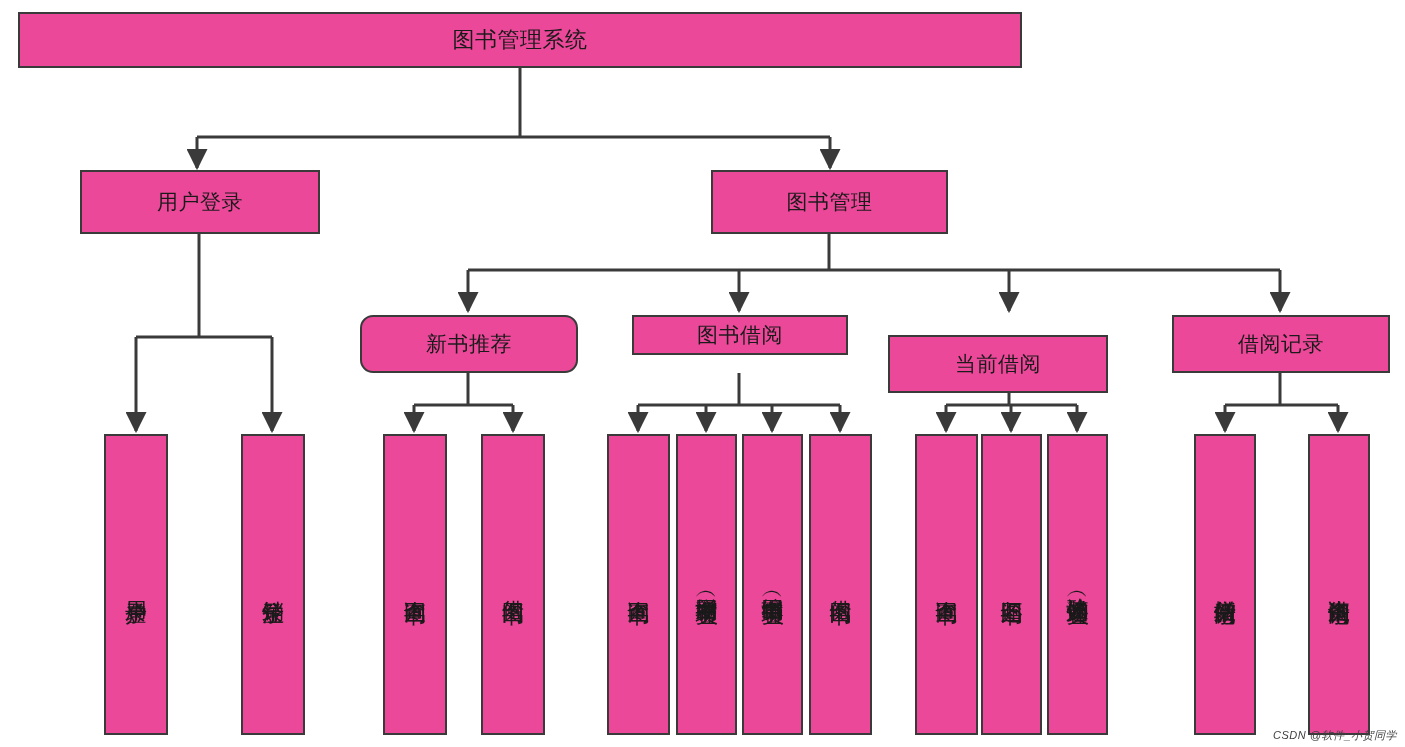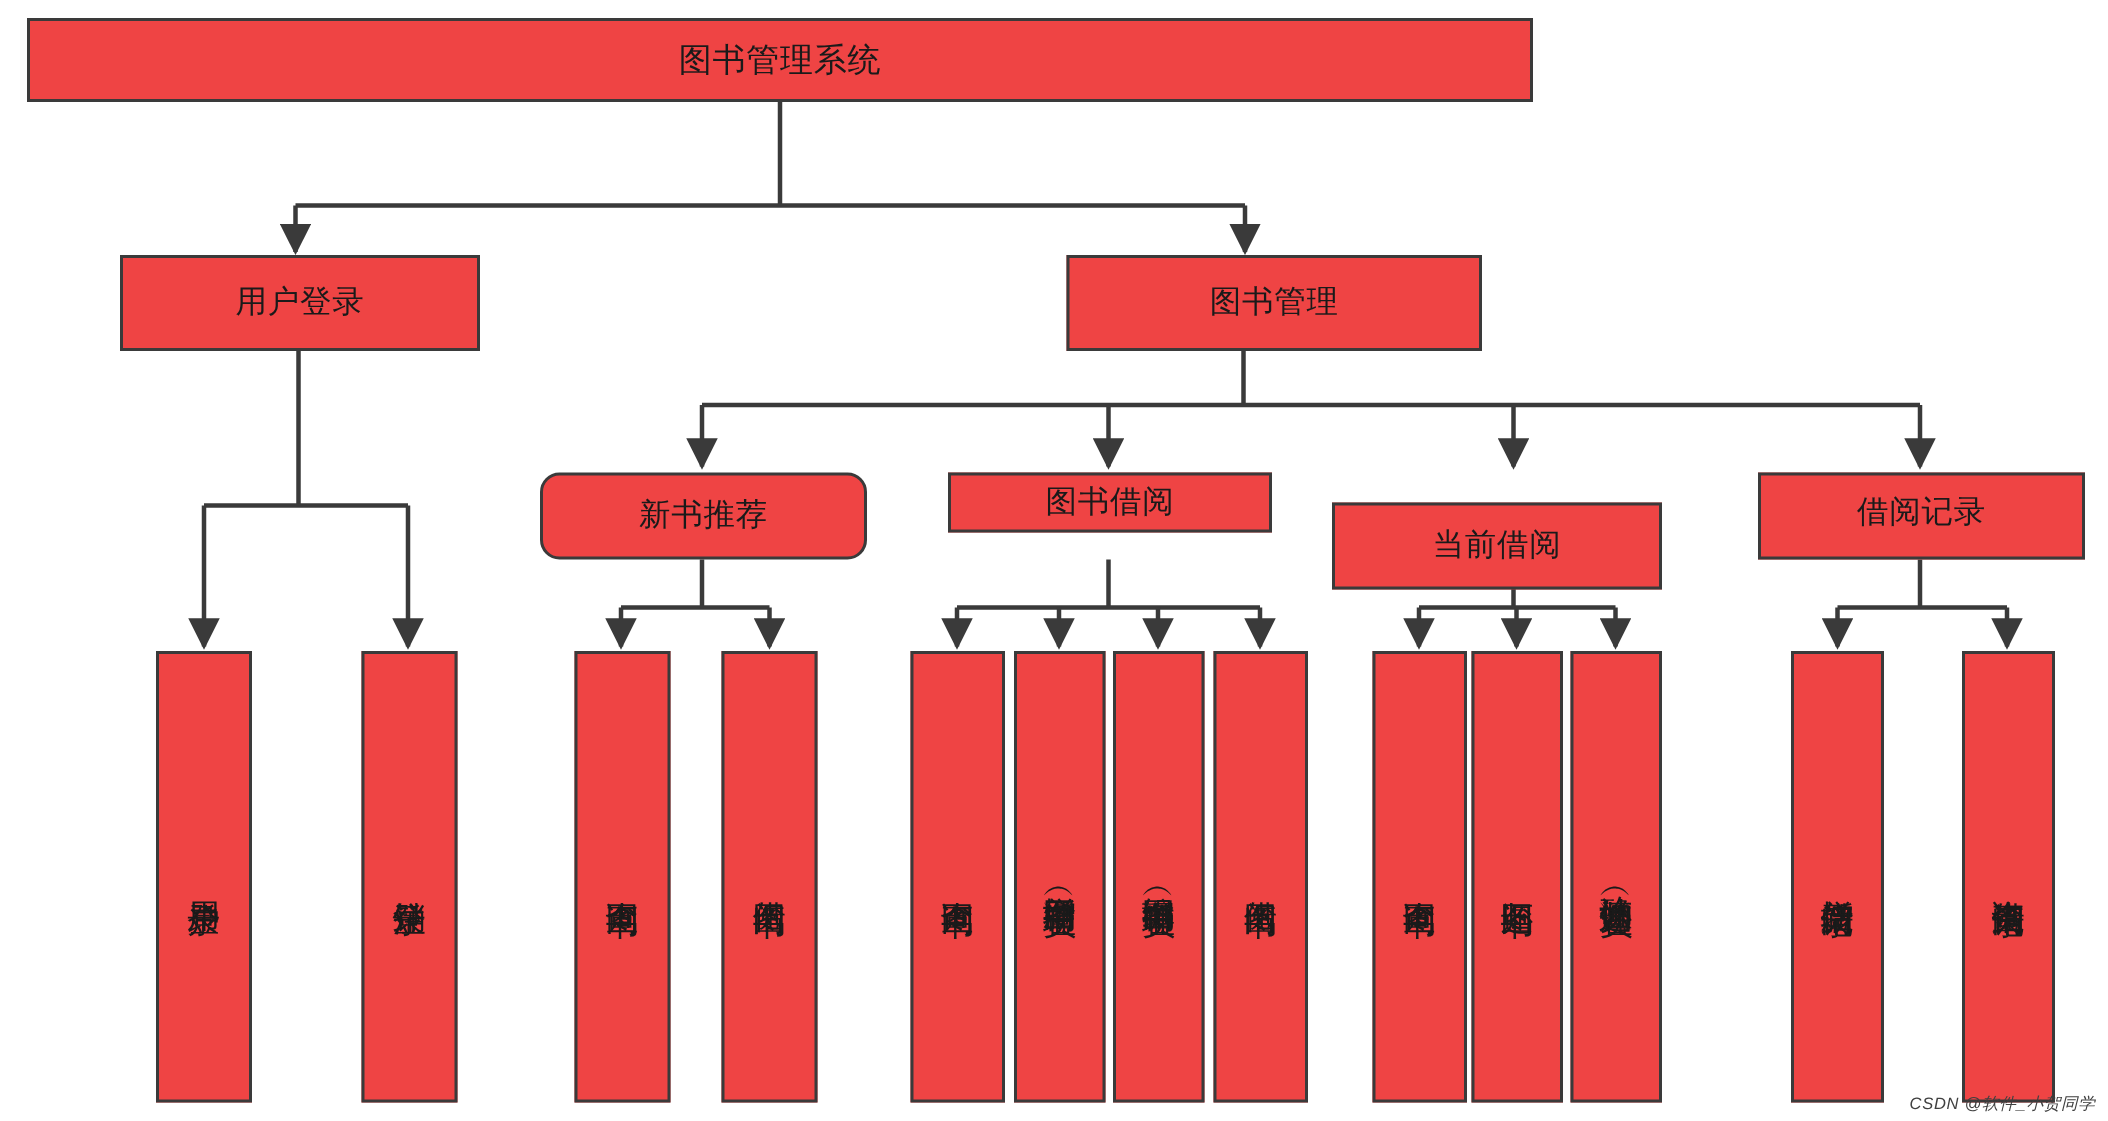--- a/index.html
+++ b/index.html
@@ -21,21 +21,21 @@
     position: absolute;
     left: 0;
     top: 0;
     width: 1405px;
     height: 747px;
   }
   .node {
     position: absolute;
     box-sizing: border-box;
     border: 2.5px solid #3a3a3a;
-    background: #ef4444;
+    background: #ec4899;
     display: flex;
     align-items: center;
     justify-content: center;
     color: #1a1a1a;
   }
   .node-h .label {
     font-size: 21px;
     line-height: 1.1;
     white-space: nowrap;
     letter-spacing: 0.5px;
@@ -123,37 +123,37 @@
   </svg>
 
   <div class="node node-h node-root" style="left:18px; top:12px; width:1004px; height:56px;">
     <span class="label">图书管理系统</span>
   </div>
 
   <div class="node node-h" style="left:80px; top:170px; width:240px; height:64px;">
     <span class="label">用户登录</span>
   </div>
 
-  <div class="node node-h" style="left:711px; top:170px; width:277px; height:64px;">
+  <div class="node node-h" style="left:711px; top:170px; width:237px; height:64px;">
     <span class="label">图书管理</span>
   </div>
 
   <div class="node node-h" style="left:360px; top:315px; width:218px; height:58px;border-radius:13px;">
     <span class="label">新书推荐</span>
   </div>
 
   <div class="node node-h" style="left:632px; top:315px; width:216px; height:40px;">
     <span class="label">图书借阅</span>
   </div>
 
   <div class="node node-h" style="left:888px; top:315px; width:220px; height:58px;margin-top:20px;">
     <span class="label">当前借阅</span>
   </div>
 
-  <div class="node node-h" style="left:1172px; top:315px; width:218px; height:58px;font-family:Liberation Mono, monospace;">
+  <div class="node node-h" style="left:1172px; top:315px; width:218px; height:58px;">
     <span class="label">借阅记录</span>
   </div>
 
   <div class="node node-v" style="left:104px; top:434px; width:64px; height:301px;">
     <span class="label">用户登录</span>
   </div>
 
   <div class="node node-v" style="left:241px; top:434px; width:64px; height:301px;">
     <span class="label">注销登录</span>
   </div>

